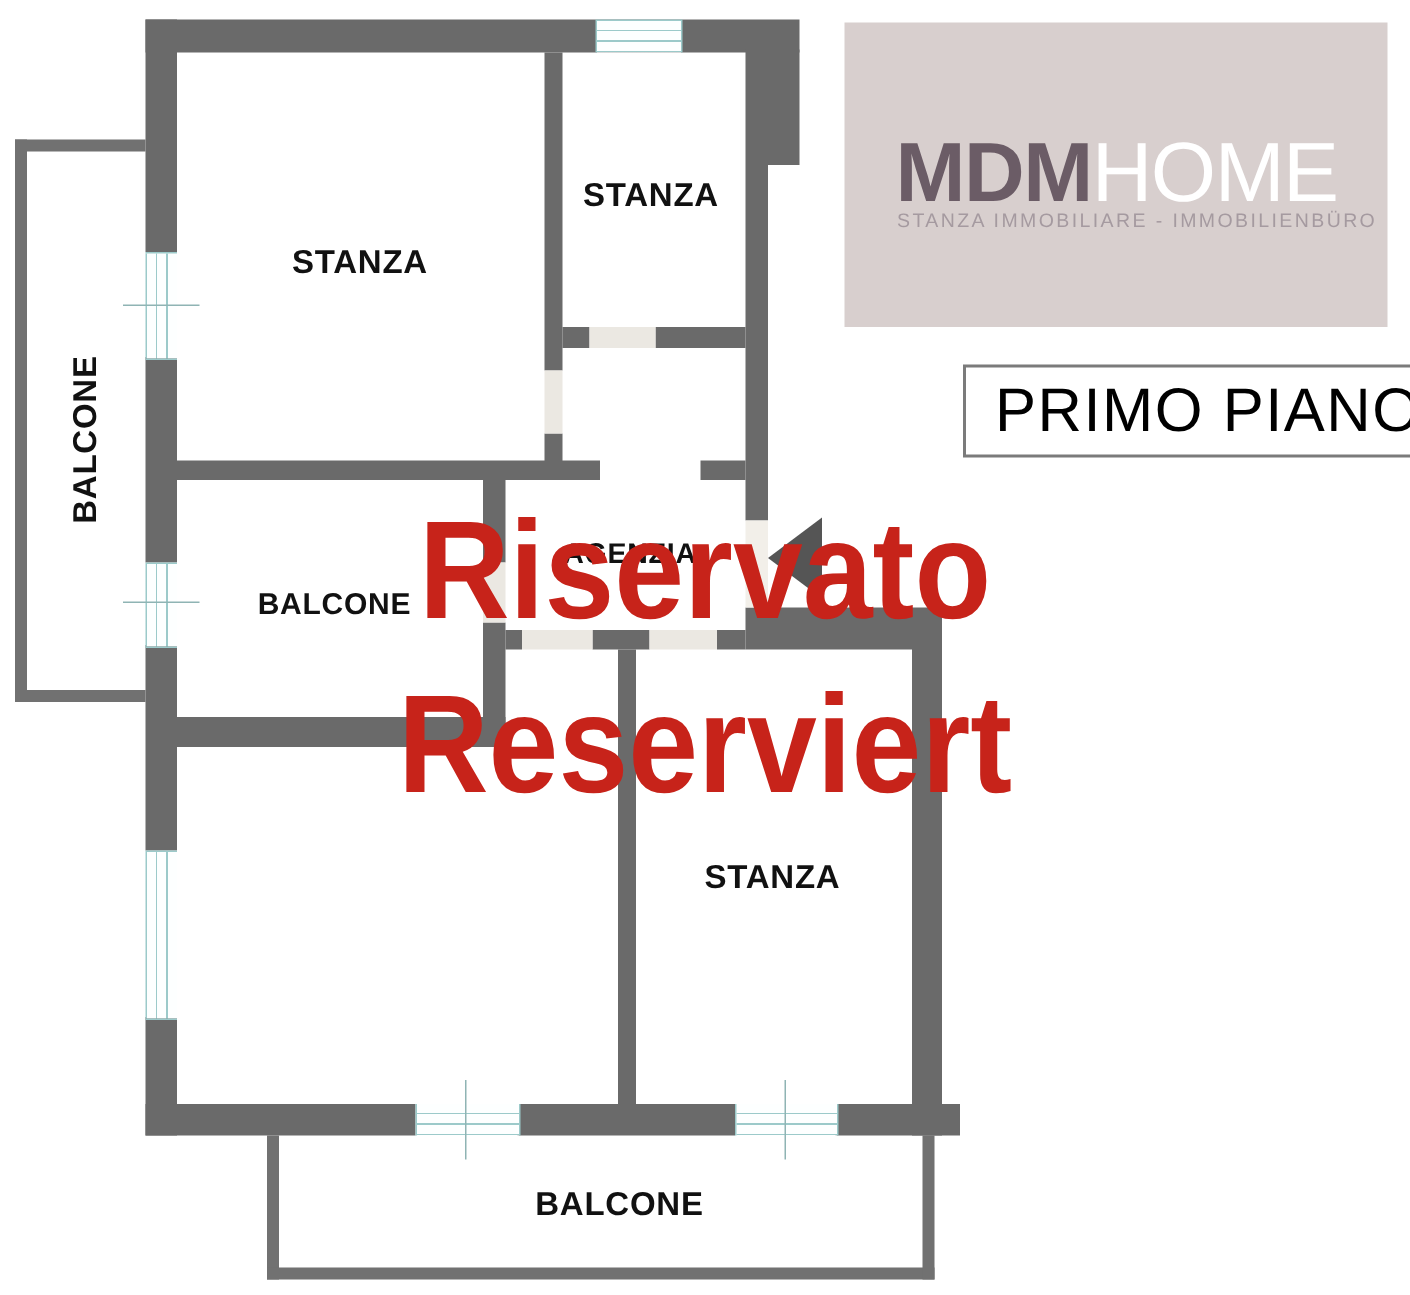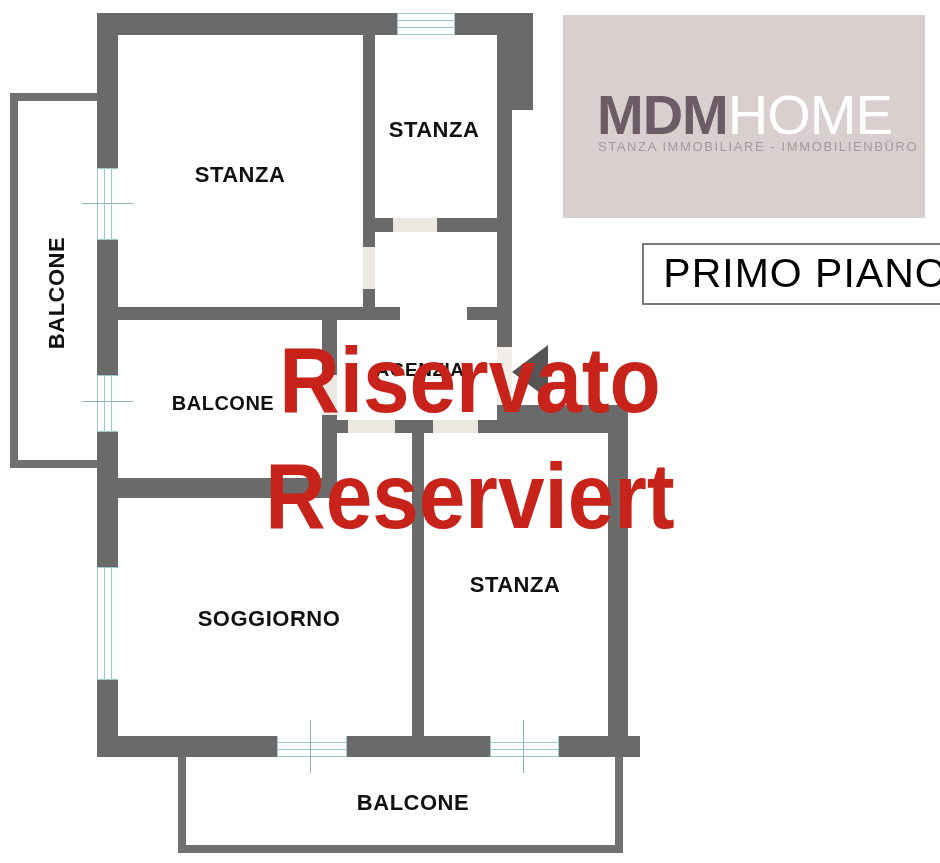--- a/index.html
+++ b/index.html
@@ -87,21 +87,20 @@
   <div class="door" style="left:348px;top:420px;width:47px;height:13px;"></div>
   <div class="door" style="left:433px;top:420px;width:45px;height:13px;"></div>
   <div class="door" style="left:497px;top:347px;width:15px;height:58px;background:#f2efe9;"></div>
 
   <div id="entr-arrow"></div>
 
   <div class="room-label" style="left:140px;top:162px;width:200px;font-size:22px;">STANZA</div>
   <div class="room-label" style="left:334px;top:117px;width:200px;font-size:22px;">STANZA</div>
   <div class="room-label" style="left:123px;top:392px;width:200px;font-size:20px;">BALCONE</div>
   <div class="room-label" style="left:320px;top:359px;width:200px;font-size:19px;">AGENZIA</div>
-  <div class="room-label" style="left:169px;top:606px;width:200px;font-size:22px;">SOGGIORNO</div>
   <div class="room-label" style="left:415px;top:572px;width:200px;font-size:22px;">STANZA</div>
   <div class="room-label vert" style="left:-43px;top:280px;width:200px;font-size:22px;">BALCONE</div>
   <div class="room-label" style="left:313px;top:790px;width:200px;font-size:22px;">BALCONE</div>
 
   <div class="watermark">
     <div>Riservato</div>
     <div>Reserviert</div>
   </div>
 
   <div id="logo">

